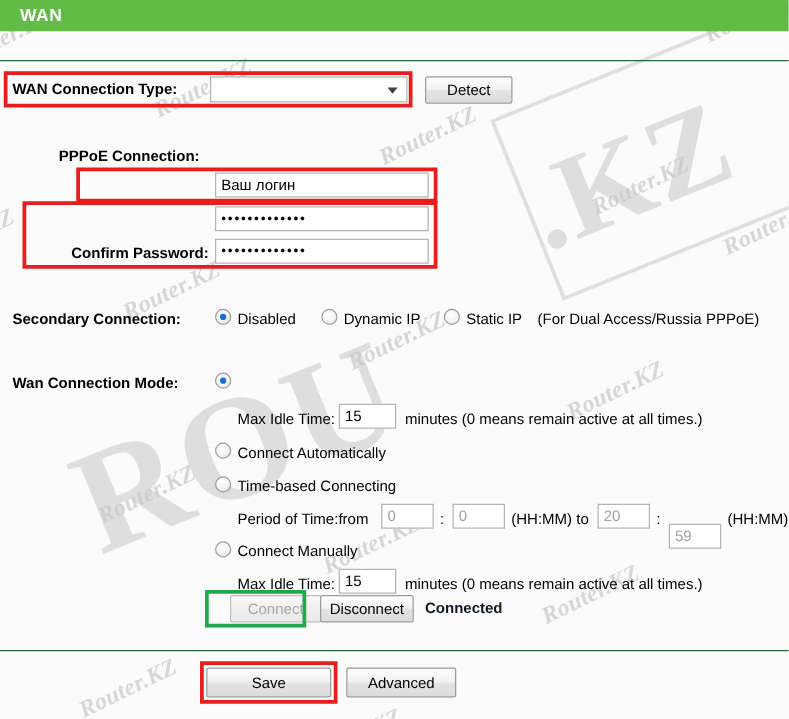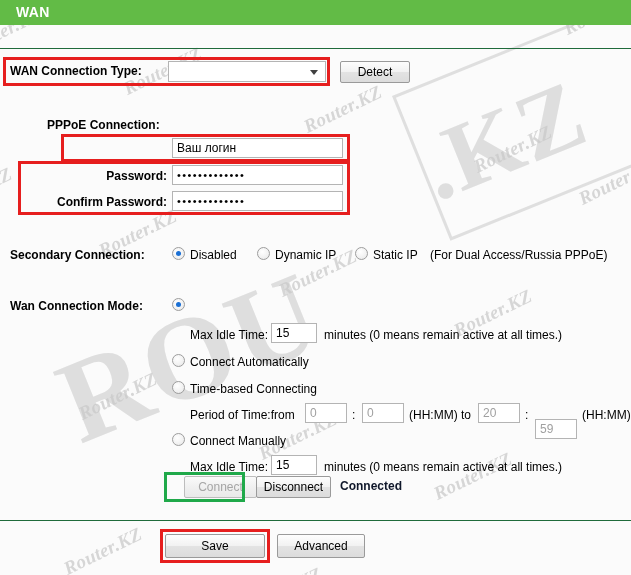--- a/index.html
+++ b/index.html
@@ -253,21 +253,20 @@
   </div>
 
   <div class="btn" style="left:340px; top:61px; width:70px;">Detect</div>
 
   <div class="hl-red" style="left:3px; top:57px; width:327px; height:29px;"></div>
 
   <div class="lbl" style="left:24px; top:118px;margin-left:23px;">PPPoE Connection:</div>
 
   <div class="inp" style="left:172px; top:138px; width:171px;">Ваш логин</div>
 
-  <div class="lbl lbl-r" style="left:30px; top:169px; width:137px;">Password:</div>
   <div class="inp pw" style="left:172px; top:165px; width:171px;">•••••••••••••</div>
 
   <div class="lbl lbl-r" style="left:22px; top:195px; width:145px;">Confirm Password:</div>
   <div class="inp pw" style="left:172px; top:191px; width:171px;">•••••••••••••</div>
 
   <div class="hl-red" style="left:61px; top:134px; width:289px; height:28px;"></div>
   <div class="hl-red" style="left:18px; top:161px; width:332px; height:54px;"></div>
 
   <div class="lbl" style="left:10px; top:248px;">Secondary Connection:</div>
 

